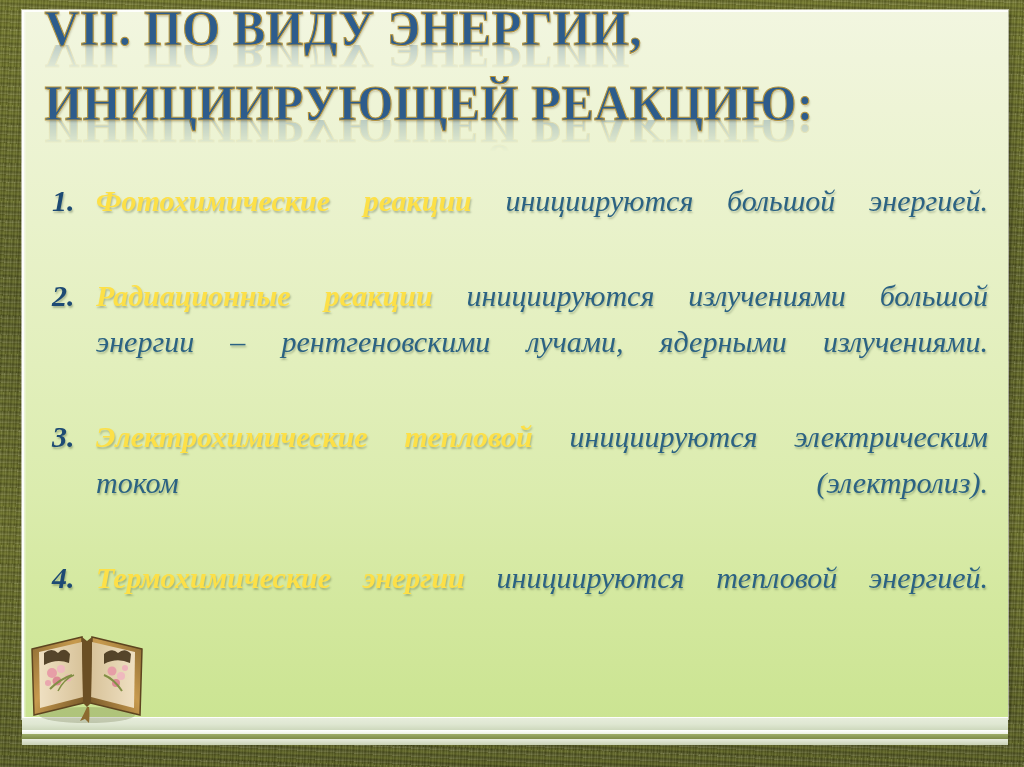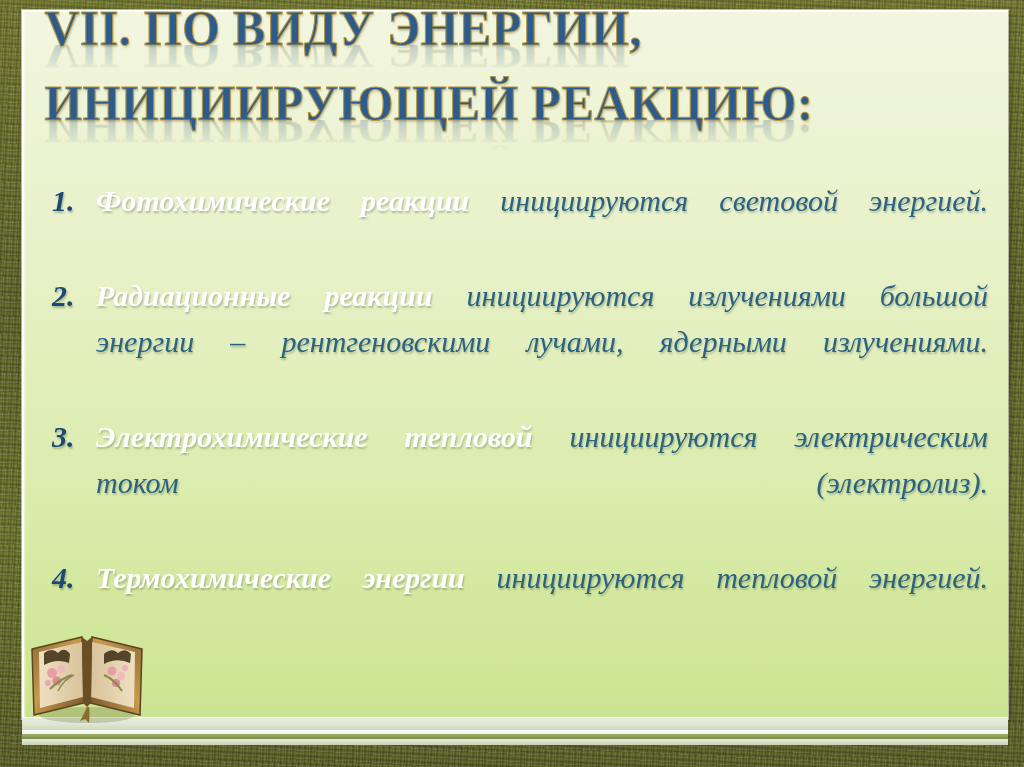--- a/index.html
+++ b/index.html
@@ -168,21 +168,21 @@
     text-align: justify;
     text-justify: inter-word;
     font-style: italic;
     font-size: 30px;
     line-height: 46px;
     color: #2b6283;
     text-shadow: 1px 2px 2px rgba(70,90,60,0.35);
   }
   .body-text .strong {
     font-weight: bold;
-    color: #ffffff;
+    color: #fde047;
   }
   .body-text .tail::after {
     
     content: "";
     display: inline-block;
     width: 100%;
   }
 
   
   .book {
@@ -214,21 +214,21 @@
     <div class="title-line l1">VII. ПО ВИДУ ЭНЕРГИИ,</div>
     <div class="title-reflect">VII. ПО ВИДУ ЭНЕРГИИ,</div>
     <div class="title-line l2">ИНИЦИИРУЮЩЕЙ РЕАКЦИЮ:</div>
     <div class="title-reflect">ИНИЦИИРУЮЩЕЙ РЕАКЦИЮ:</div>
   </div>
 
   <div class="content">
 
     <div class="item">
       <div class="num">1.</div>
-      <div class="body-text"><span class="strong">Фотохимические реакции</span><span class="rest"> инициируются световой энергией.</span><span class="tail"></span></div>
+      <div class="body-text"><span class="strong">Фотохимические реакции</span><span class="rest"> инициируются большой энергией.</span><span class="tail"></span></div>
     </div>
 
     <div class="item">
       <div class="num">2.</div>
       <div class="body-text"><span class="strong">Радиационные реакции</span><span class="rest"> инициируются излучениями большой энергии – рентгеновскими лучами, ядерными излучениями.</span><span class="tail"></span></div>
     </div>
 
     <div class="item">
       <div class="num">3.</div>
       <div class="body-text"><span class="strong">Электрохимические тепловой</span><span class="rest"> инициируются электрическим током (электролиз).</span><span class="tail"></span></div>

